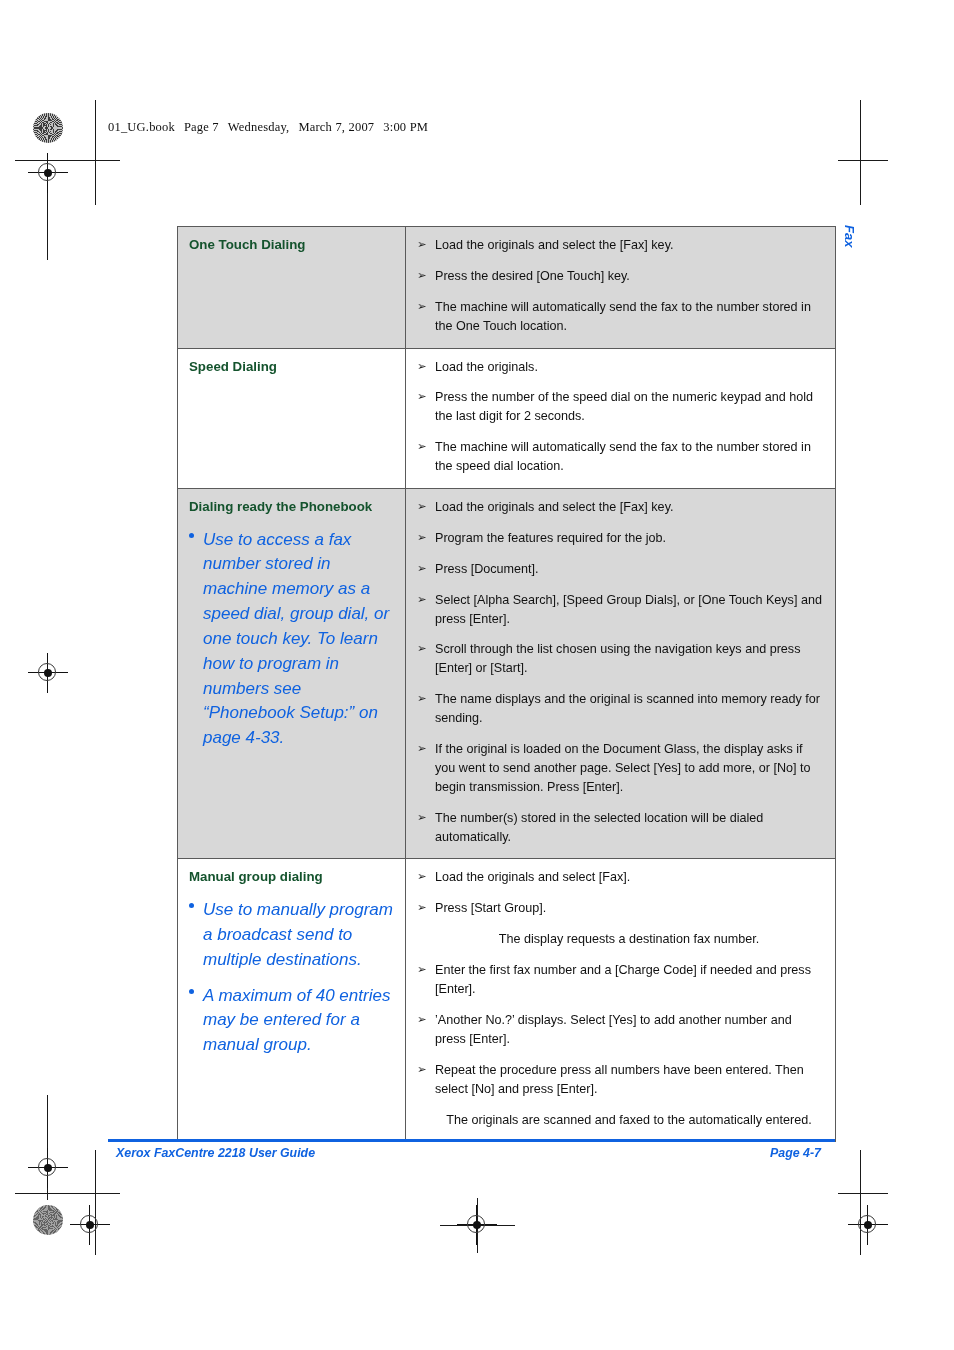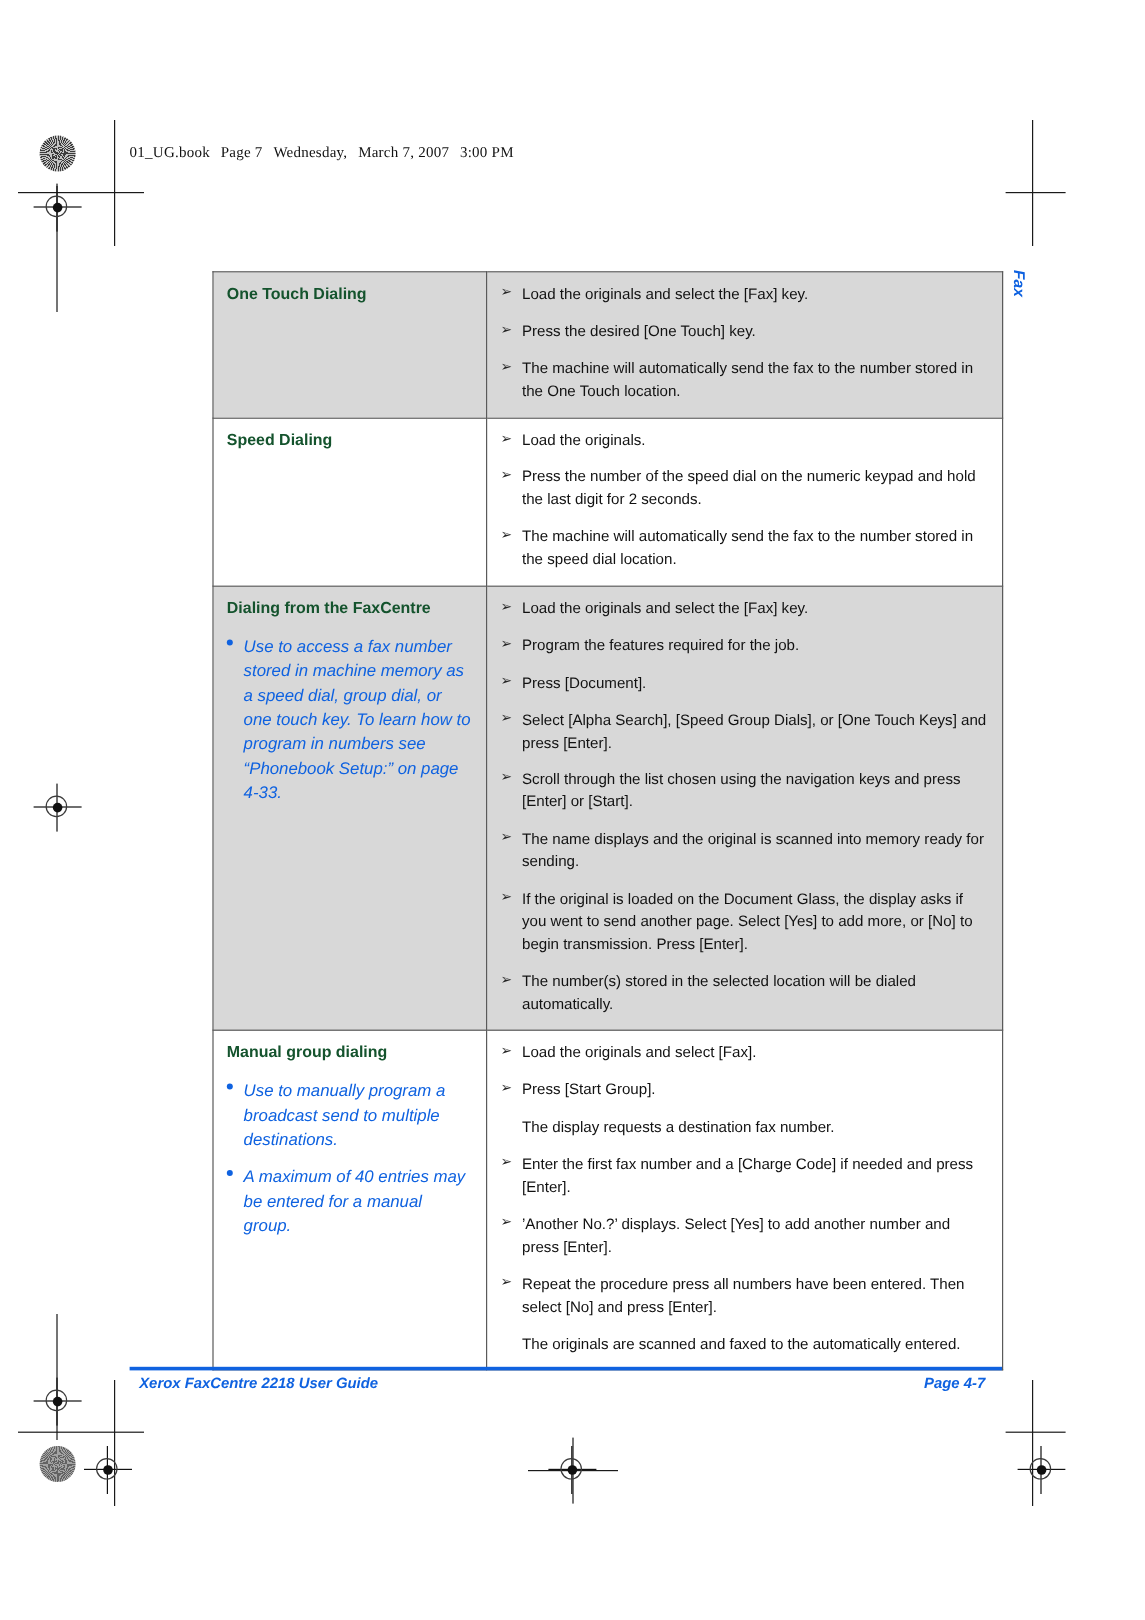--- a/index.html
+++ b/index.html
@@ -147,21 +147,21 @@
 
   ul.note-list {
     list-style: none;
     margin: 12px 0 0 0;
     padding: 0;
   }
   ul.note-list li {
     position: relative;
     padding-left: 14px;
     margin-bottom: 11px;
-    font-size: 14px;
+    font-size: 17px;
     font-style: italic;
     color: #0f62e0;
     line-height: 1.46;
   }
   ul.note-list li:last-child { margin-bottom: 0; }
   ul.note-list li .note-bullet {
     position: absolute;
     left: 0;
     top: 5px;
     width: 5px;
@@ -185,21 +185,21 @@
   }
   ul.step-list li:last-child { margin-bottom: 0; }
   ul.step-list li .step-arrow {
     position: absolute;
     left: 5px;
     top: 0;
     font-size: 11.5px;
     color: #222;
     line-height: 1.55;
   }
-  ul.step-list li.continuation { padding-left: 23px; }
+  ul.step-list li.continuation { padding-left: 23px; text-align: center; }
 
   
   .footer-rule {
     position: absolute;
     left: 108px;
     top: 1139px;
     width: 727px;
     height: 2.5px;
     background: #0f62e0;
   }
@@ -341,21 +341,21 @@
                 <li><span class="step-arrow">➢</span><span>Load the originals.</span></li>
                 <li><span class="step-arrow">➢</span><span>Press the number of the speed dial on the numeric keypad and hold the last digit for 2 seconds.</span></li>
                 <li><span class="step-arrow">➢</span><span>The machine will automatically send the fax to the number stored in the speed dial location.</span></li>
               </ul>
             </div>
           </td>
         </tr>
         <tr class="shaded">
           <td>
             <div class="label-cell-inner">
-              <div class="row-title">Dialing from the FaxCentre</div>
+              <div class="row-title">Dialing ready the Phonebook</div>
               <ul class="note-list">
                 <li><span class="note-bullet"></span><span>Use to access a fax number stored in machine memory as a speed dial, group dial, or one touch key. To learn how to program in numbers see “Phonebook Setup:” on page 4-33.</span></li>
               </ul>
             </div>
           </td>
           <td>
             <div class="steps-cell-inner">
               <ul class="step-list">
                 <li><span class="step-arrow">➢</span><span>Load the originals and select the [Fax] key.</span></li>
                 <li><span class="step-arrow">➢</span><span>Program the features required for the job.</span></li>

